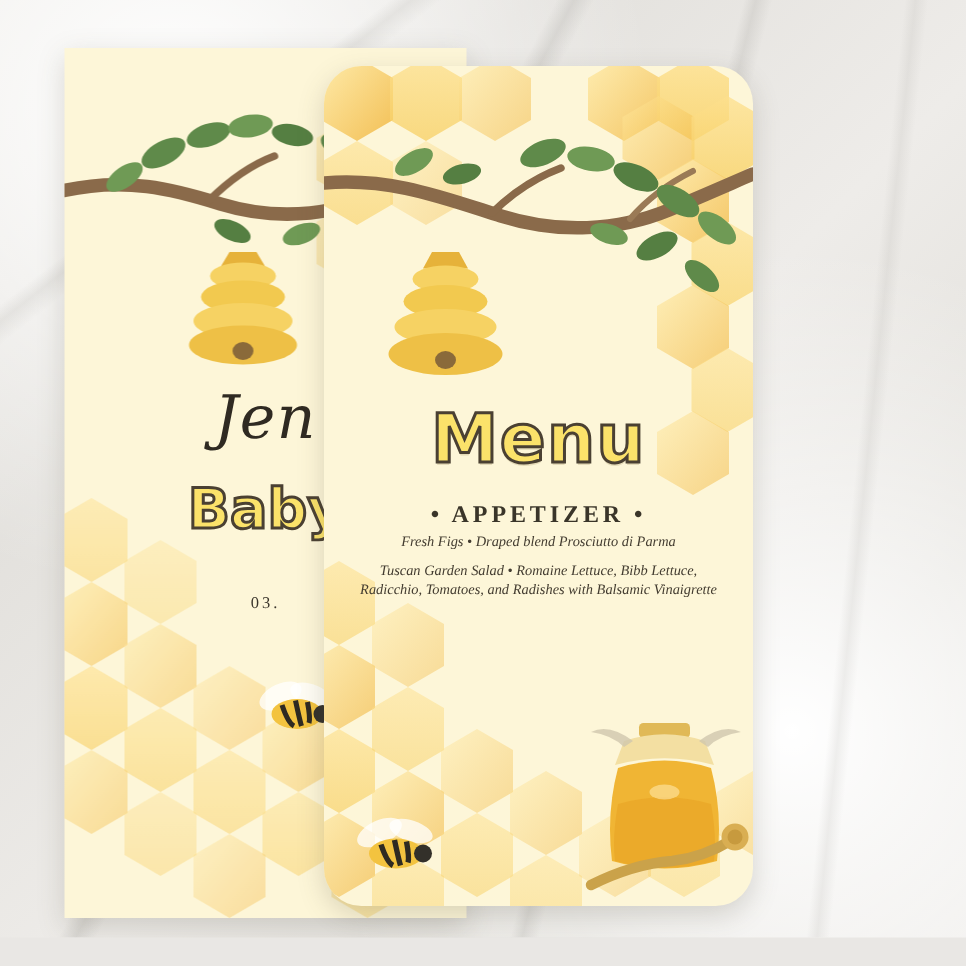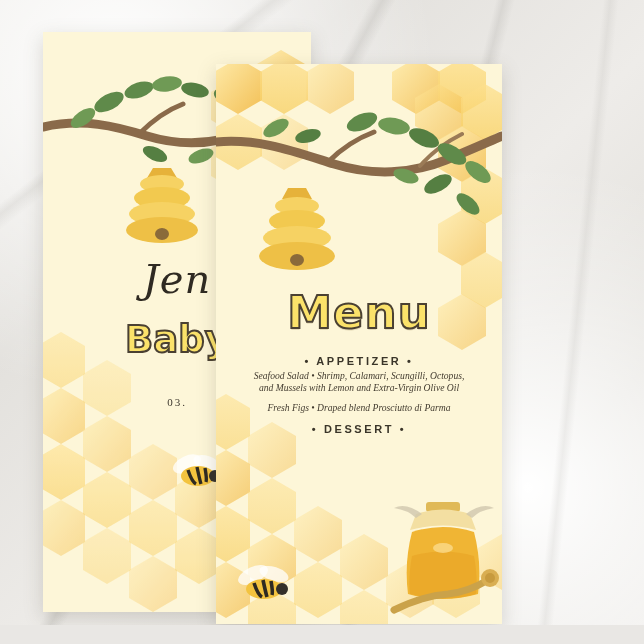--- a/index.html
+++ b/index.html
@@ -45,24 +45,25 @@
     overflow: hidden;
   }
   .card-back {
     left: 43px;
     top: 32px;
     width: 268px;
     height: 580px;
   }
   .card-front {
     left: 216px;
-    top: 64px;
+    top: 44px;
     width: 286px;
     height: 560px;
     z-index: 4;
+    border-radius: 25px;
   }
 
   
   .comb {
     position: absolute;
     inset: 0;
     pointer-events: none;
   }
 
   
@@ -92,22 +93,22 @@
   }
   .menu-body {
     position: absolute;
     top: 282px;
     left: 16px;
     width: 254px;
     text-align: center;
     color: #3f3a30;
   }
   .sec-head {
-    font-family: Liberation Sans, sans-serif;
-    font-size: 11px;
+    font-family: Liberation Serif, serif;
+    font-size: 16px;
     letter-spacing: 2.6px;
     font-weight: bold;
     margin: 9px 0 3px;
     color: #3a3529;
   }
   .dish {
     font-family: "Liberation Serif", serif;
     font-style: italic;
     font-size: 9.6px;
     line-height: 1.28;
@@ -347,21 +348,20 @@
       <path d="M80,22 q16,-12 28,-6 q-14,2 -22,10" fill="#cfc7ae" opacity=".8"></path>
       <path d="M8,118 q28,-14 54,-16 q20,-2 40,-14" stroke="#caa24a" stroke-width="7" fill="none" stroke-linecap="round"></path>
       <circle cx="104" cy="86" r="9" fill="#d9ae52"></circle>
       <circle cx="104" cy="86" r="5" fill="#c79a3e"></circle>
     </svg>
 
     <div class="menu-title">Menu</div>
 
     <div class="menu-body">
       <div class="sec-head">• APPETIZER •</div>
-      <p class="dish first">Seafood Salad • Shrimp, Calamari, Scungilli, Octopus,<br>and Mussels with Lemon and Extra-Virgin Olive Oil</p>
       <p class="dish">Fresh Figs • Draped blend Prosciutto di Parma</p>
-
-
-      <div class="sec-head">• DESSERT •</div>
+      <p class="dish">Tuscan Garden Salad • Romaine Lettuce, Bibb Lettuce,<br>Radicchio, Tomatoes, and Radishes with Balsamic Vinaigrette</p>
+
+
     </div>
   </div>
 
 </div>
 
 </body></html>

